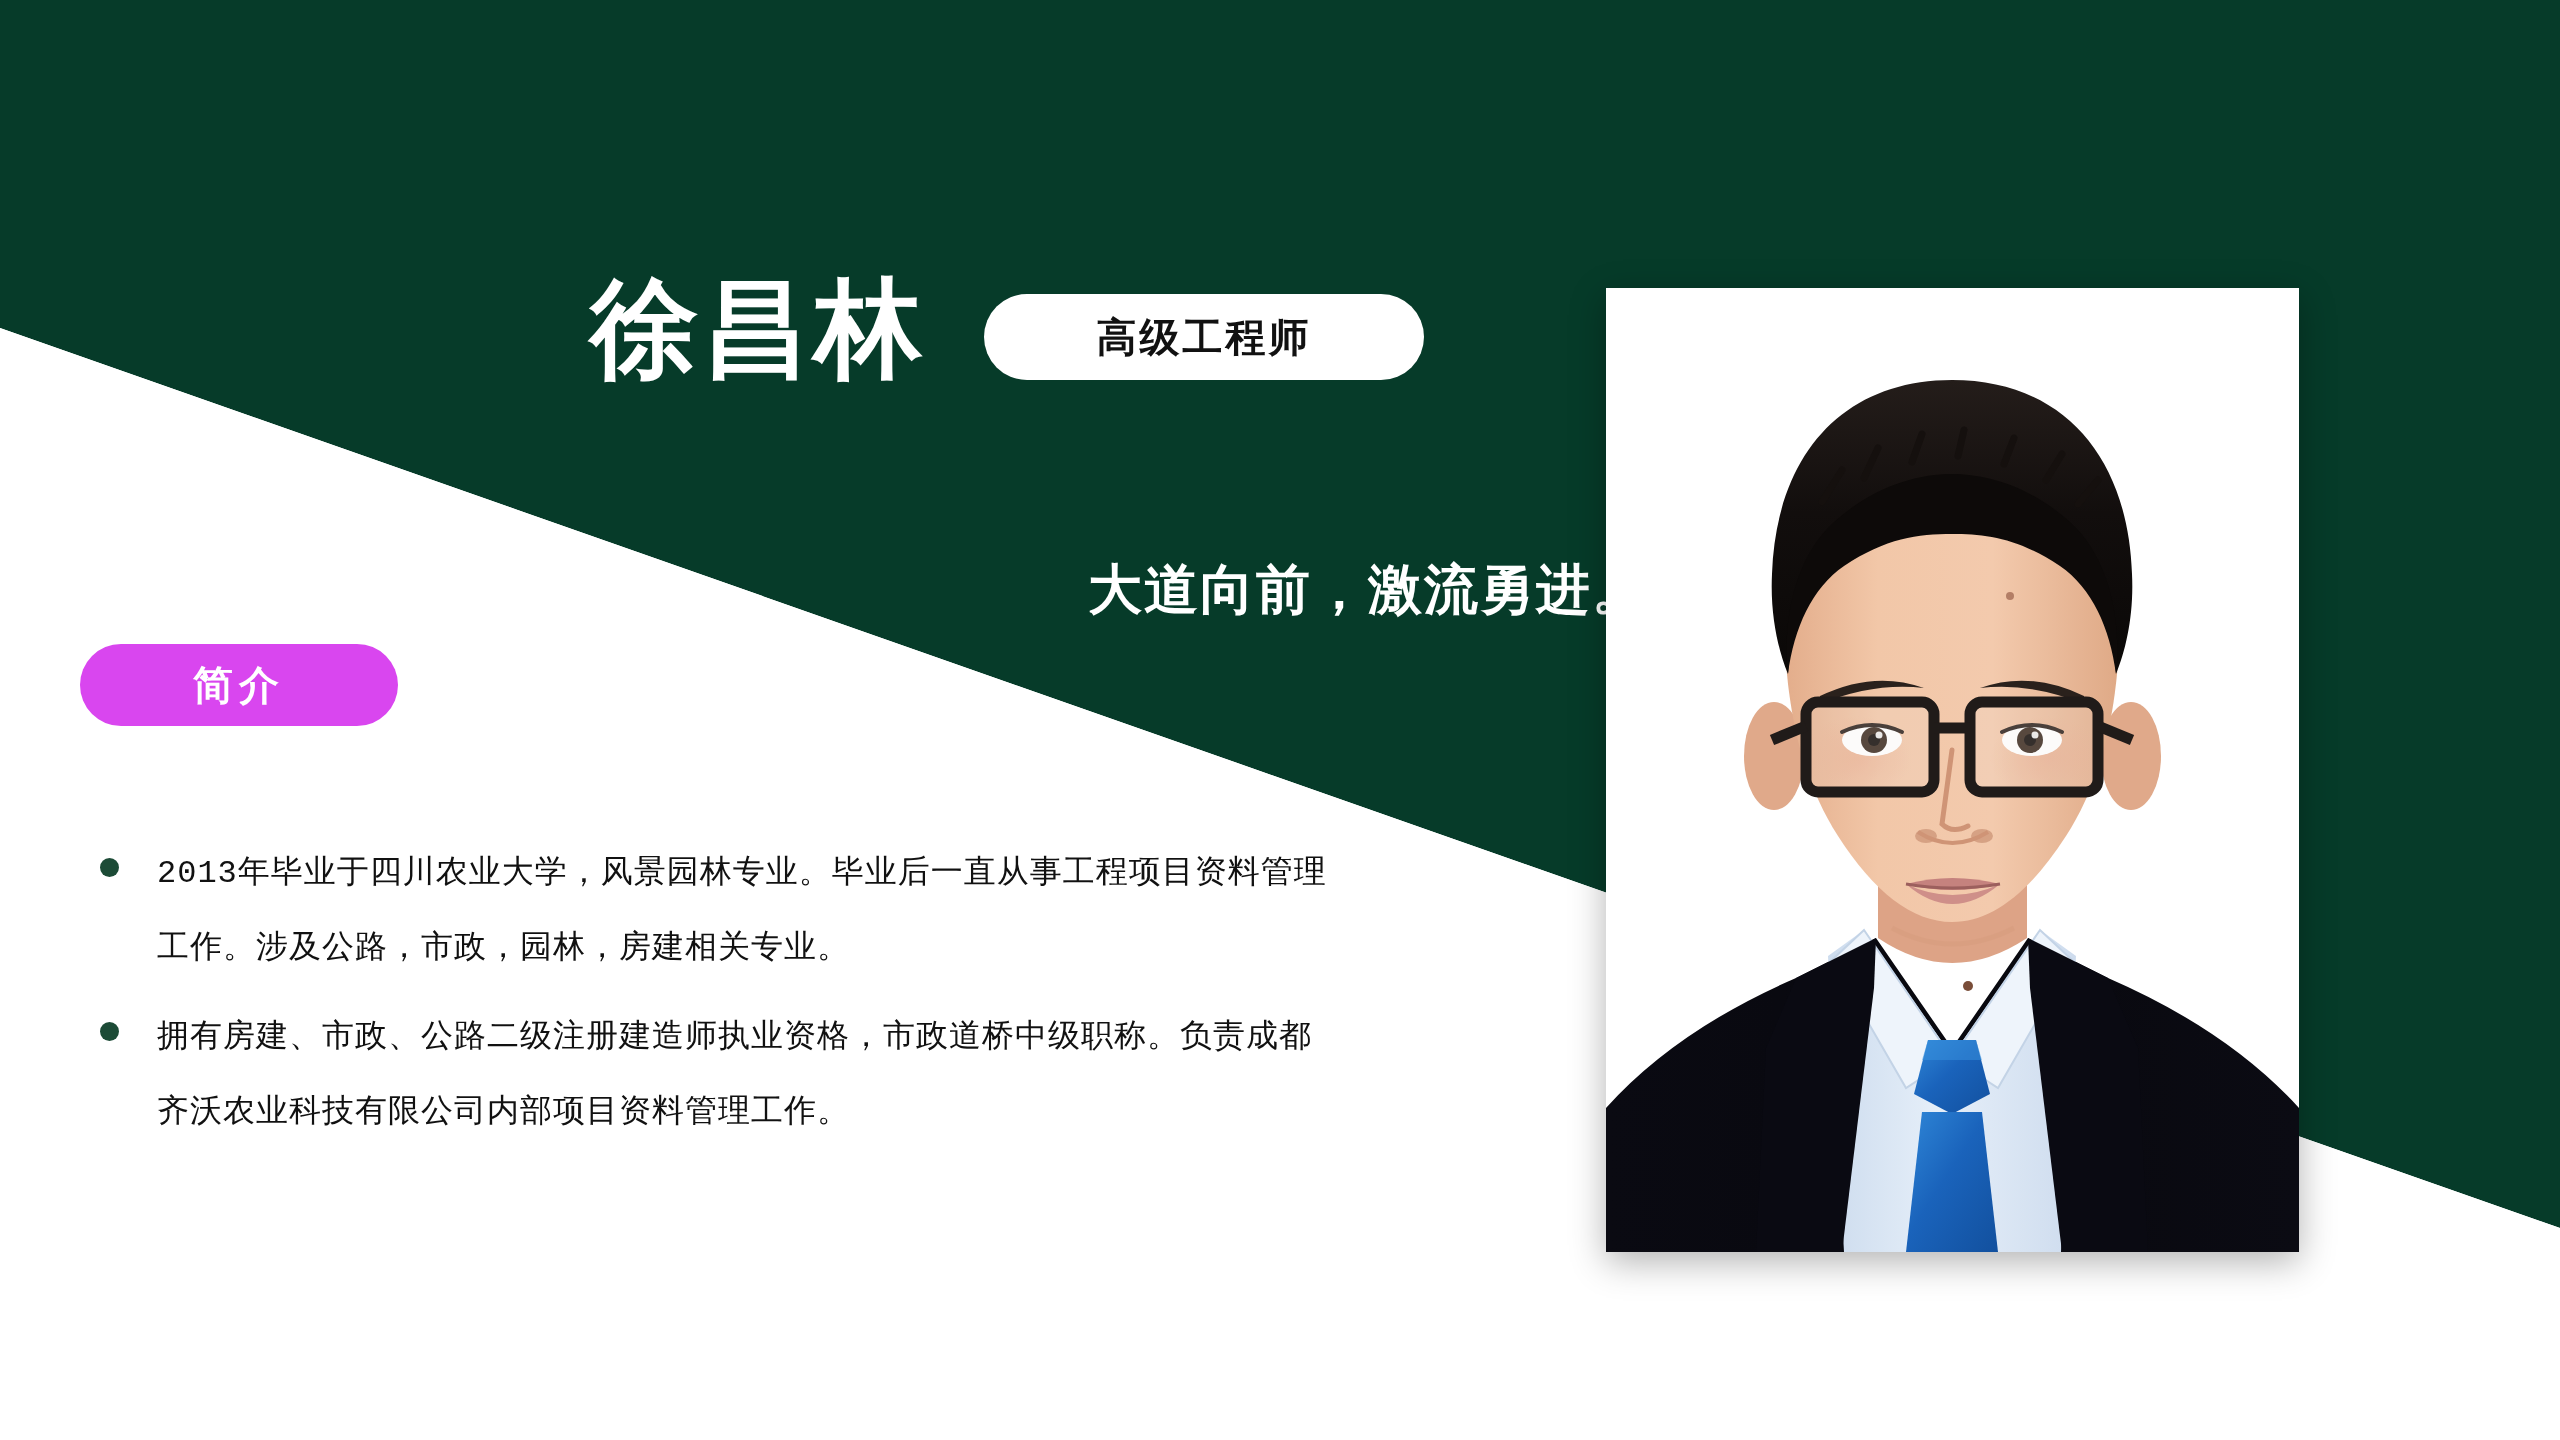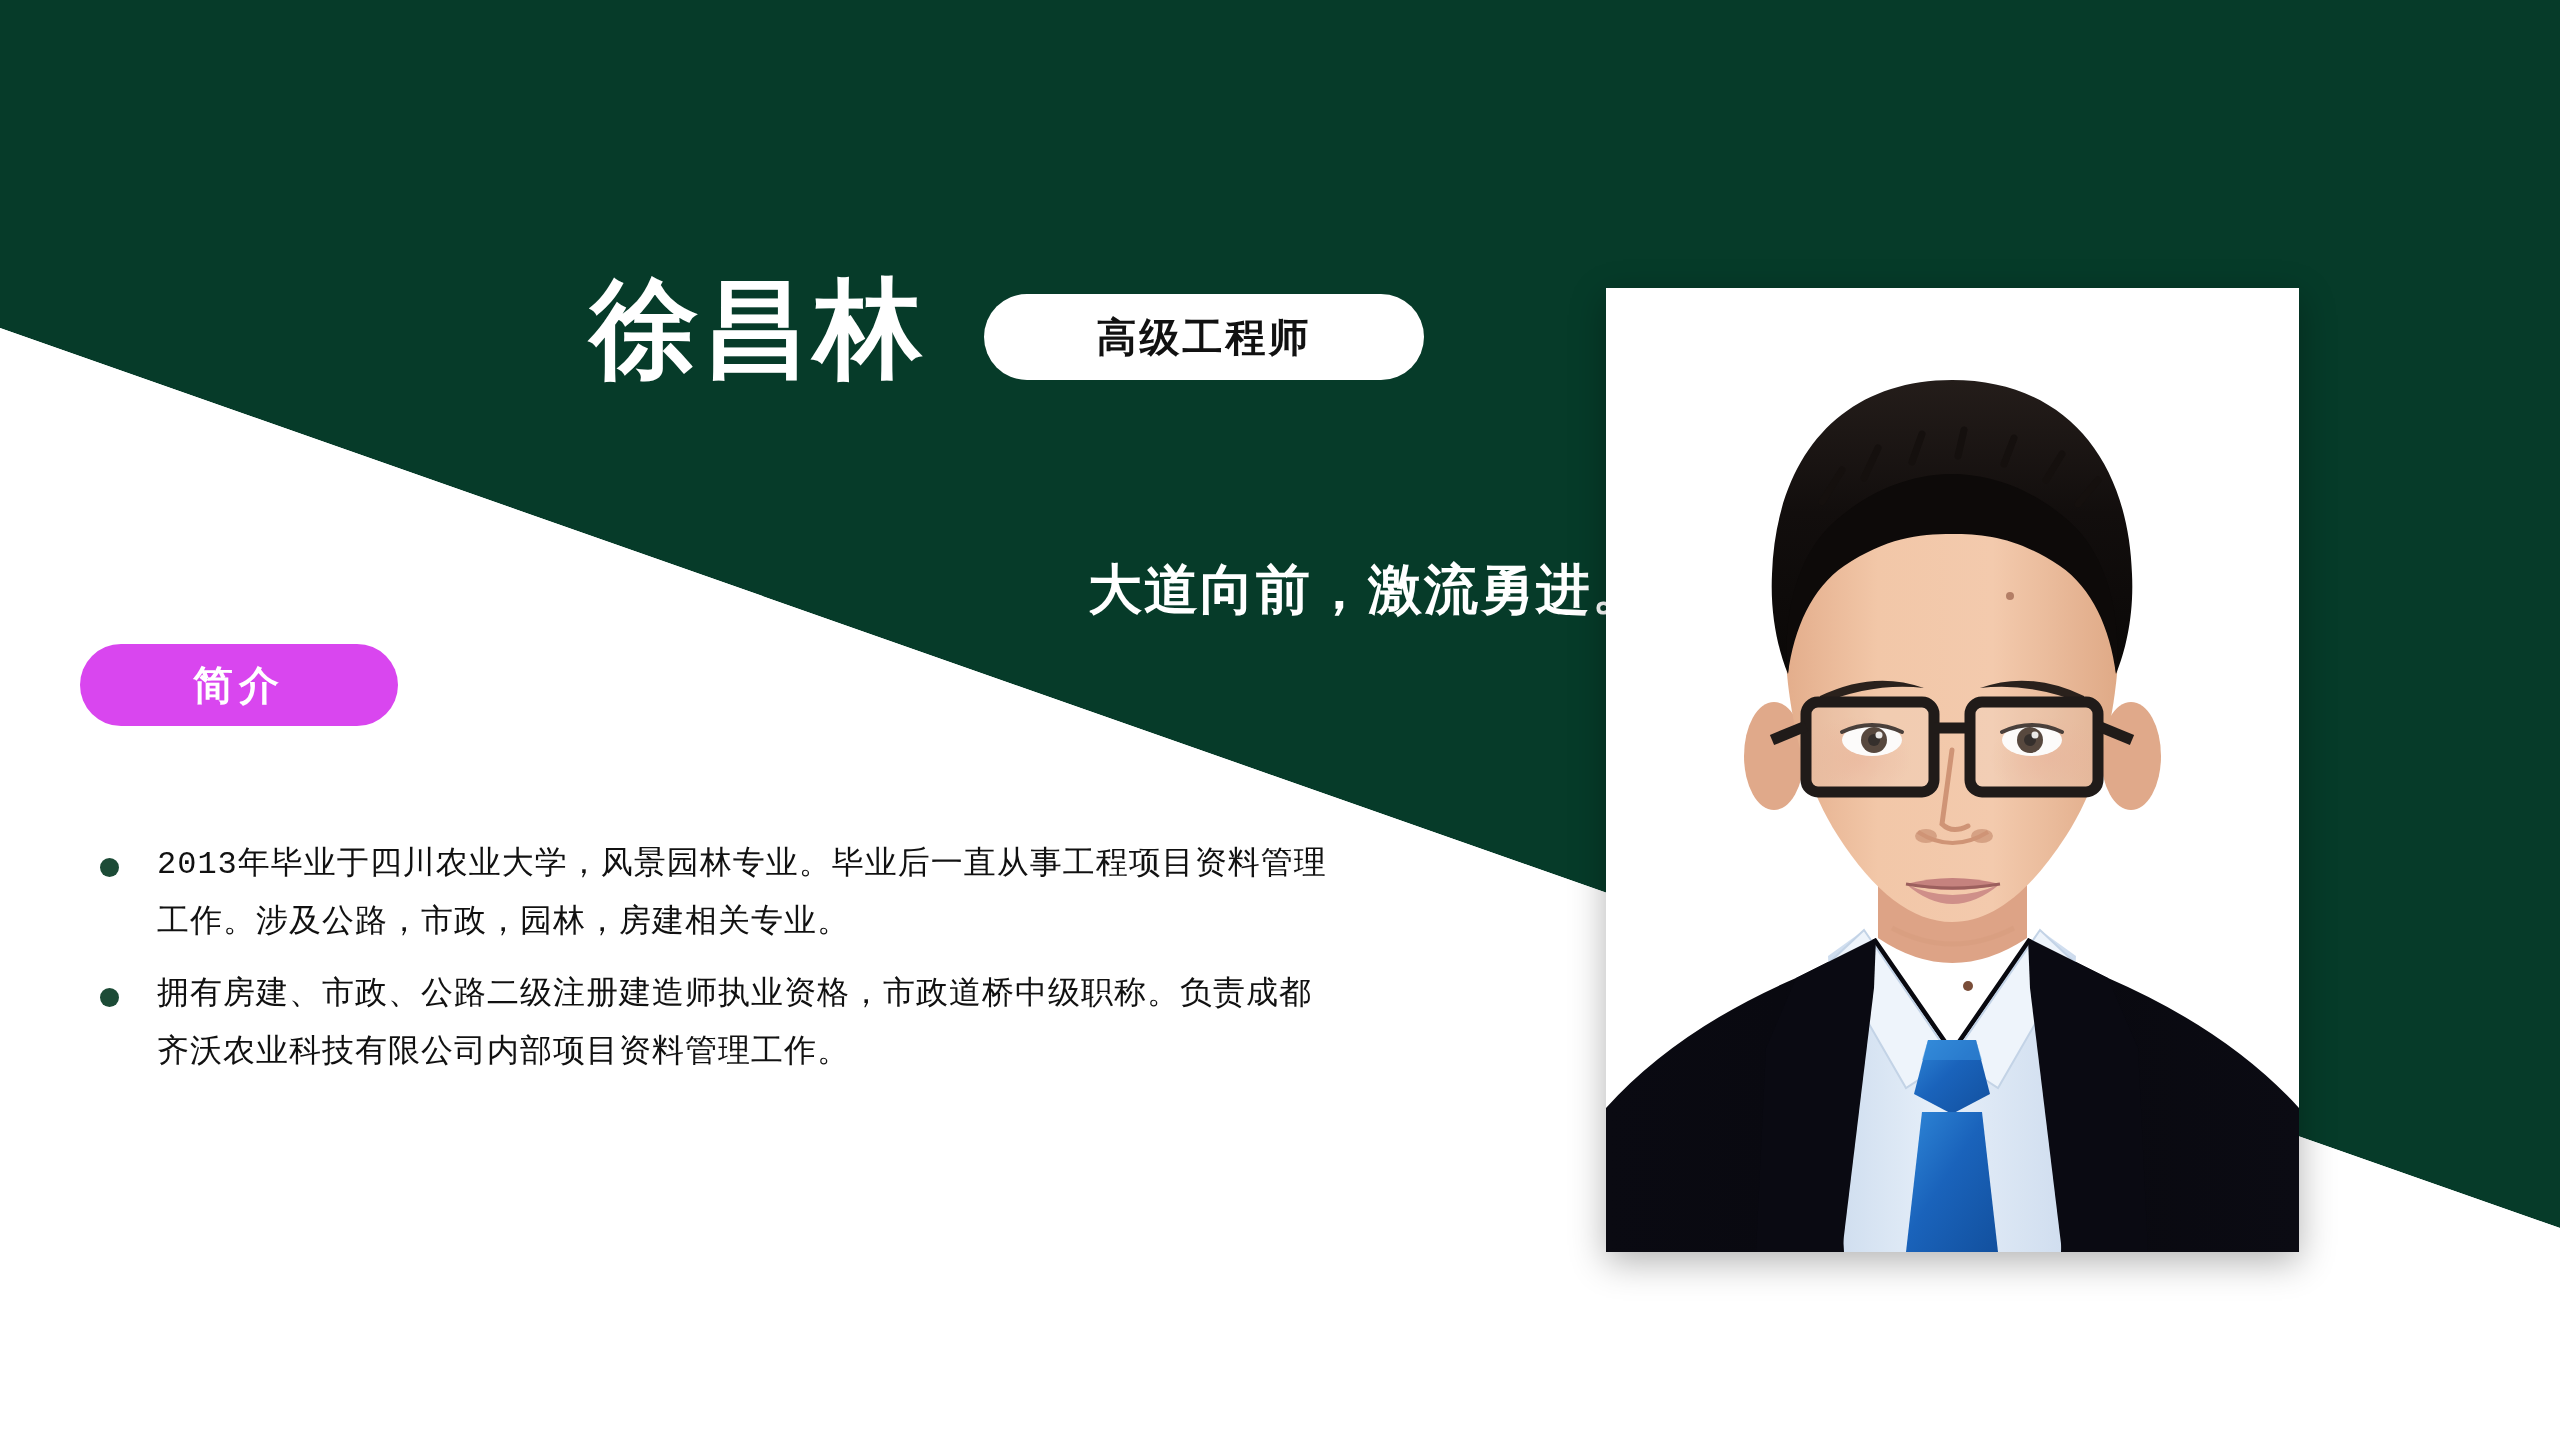--- a/index.html
+++ b/index.html
@@ -131,21 +131,21 @@
     width: 19px;
     height: 19px;
     border-radius: 50%;
     background: #1c4b36;
     margin-top: 22px;
     margin-right: 38px;
   }
   .bio-text {
     color: #111111;
     font-size: 32px;
-    line-height: 58px;
+    line-height: 75px;
     letter-spacing: 1px;
     max-width: 1180px;
   }
 
   
   .photo {
     position: absolute;
     left: 1606px;
     top: 288px;
     width: 693px;

